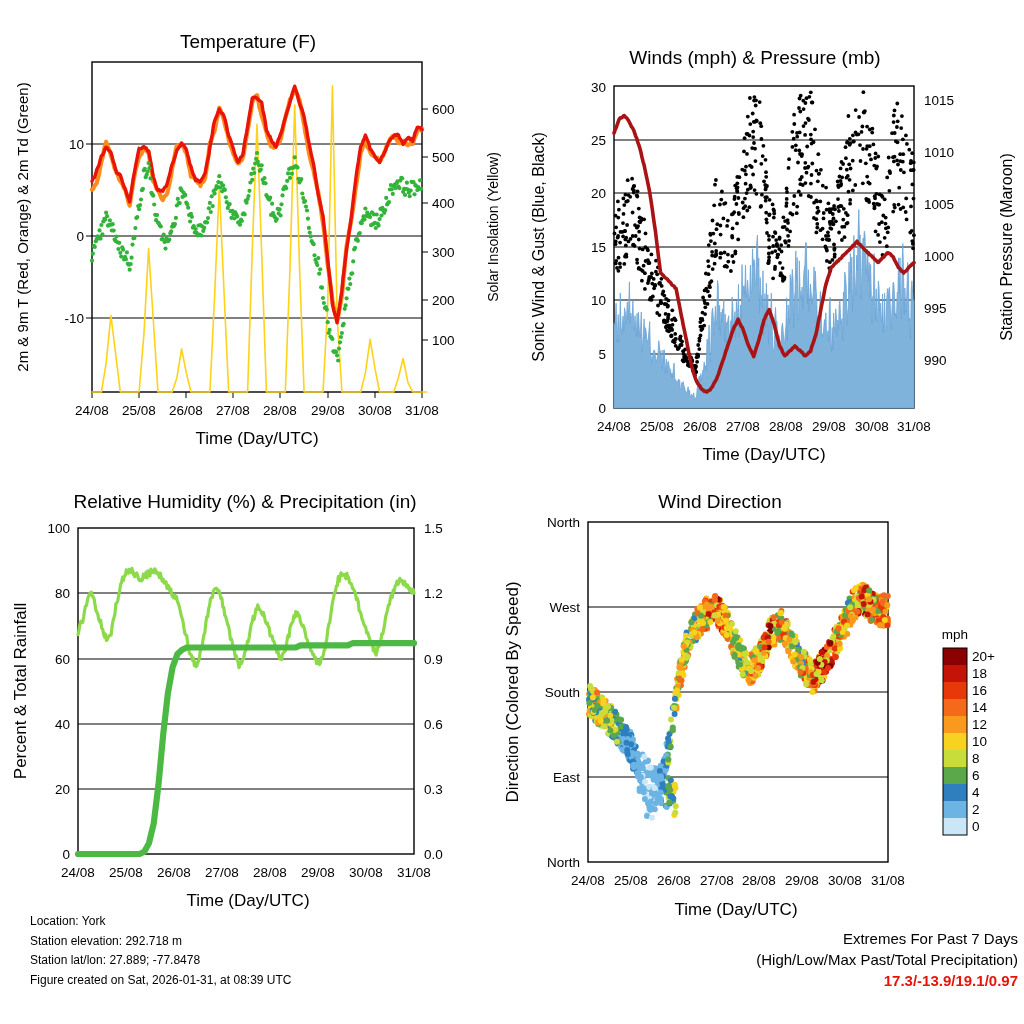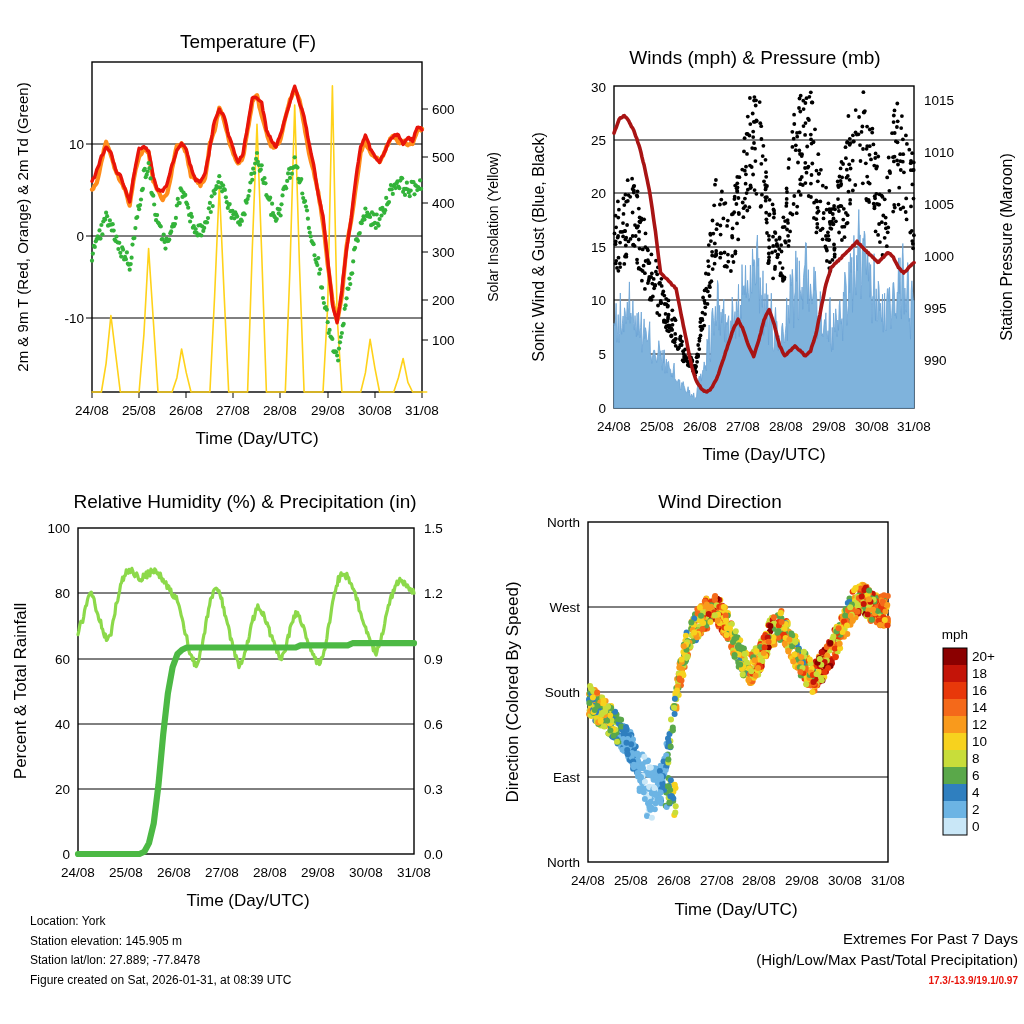--- a/index.html
+++ b/index.html
@@ -2,21 +2,21 @@
 <html><head>
 <meta charset="utf-8">
 <style>
   html,body{margin:0;padding:0;}
   body{width:1024px;height:1024px;background:#ffffff;font-family:"Liberation Sans",sans-serif;color:#000;overflow:hidden;position:relative;}
   .panel{position:absolute;}
   svg{display:block;}
   text{font-family:"Liberation Sans",sans-serif;}
   .footer{position:absolute;left:30px;top:912px;font-size:12px;line-height:19.5px;}
   .extremes{position:absolute;left:598px;top:928px;width:420px;text-align:right;font-size:15px;line-height:21px;}
-  .extremes .vals{color:#e8140a;font-weight:bold;font-size:10px;}
+  .extremes .vals{color:#e8140a;font-weight:bold;font-size:15px;}
 </style>
 </head>
 <body>
 
 <div class="panel" style="left:0;top:0;width:512px;height:460px;">
   <svg width="512" height="460" viewBox="0 0 512 460">
     <text x="248" y="48" text-anchor="middle" font-size="19">Temperature (F)</text>
 
     <rect x="92" y="62" width="330" height="330" fill="none" stroke="#000" stroke-width="1.4"></rect>
 
@@ -2752,21 +2752,21 @@
         <text x="484" y="354" font-size="13.5">2</text>
         <rect x="455" y="358" width="24" height="17" fill="#c9e7f7"></rect>
         <text x="484" y="371" font-size="13.5">0</text>
         <rect x="455" y="188" width="24" height="187" fill="none" stroke="#000" stroke-width="1"></rect>
       </g>
   </svg>
 </div>
 
 <div class="footer">
   <div>Location: York</div>
-  <div>Station elevation: 145.905 m</div>
+  <div>Station elevation: 292.718 m</div>
   <div>Station lat/lon: 27.889; -77.8478</div>
   <div>Figure created on Sat, 2026-01-31, at 08:39 UTC</div>
 </div>
 
 <div class="extremes">
   <div>Extremes For Past 7 Days</div>
   <div>(High/Low/Max Past/Total Precipitation)</div>
   <div class="vals">17.3/-13.9/19.1/0.97</div>
 </div>
 

